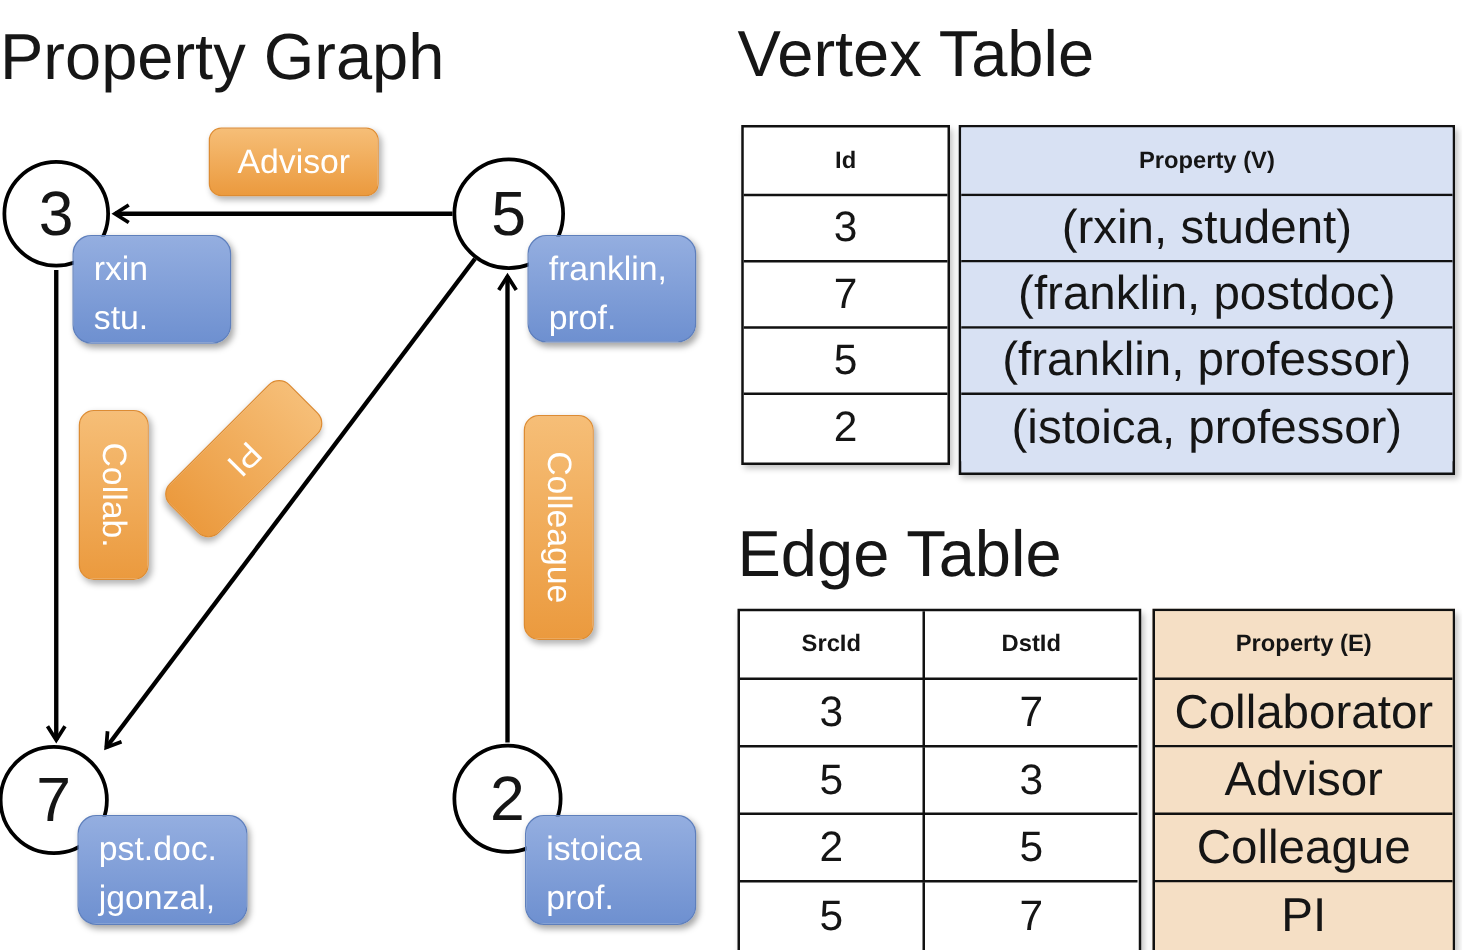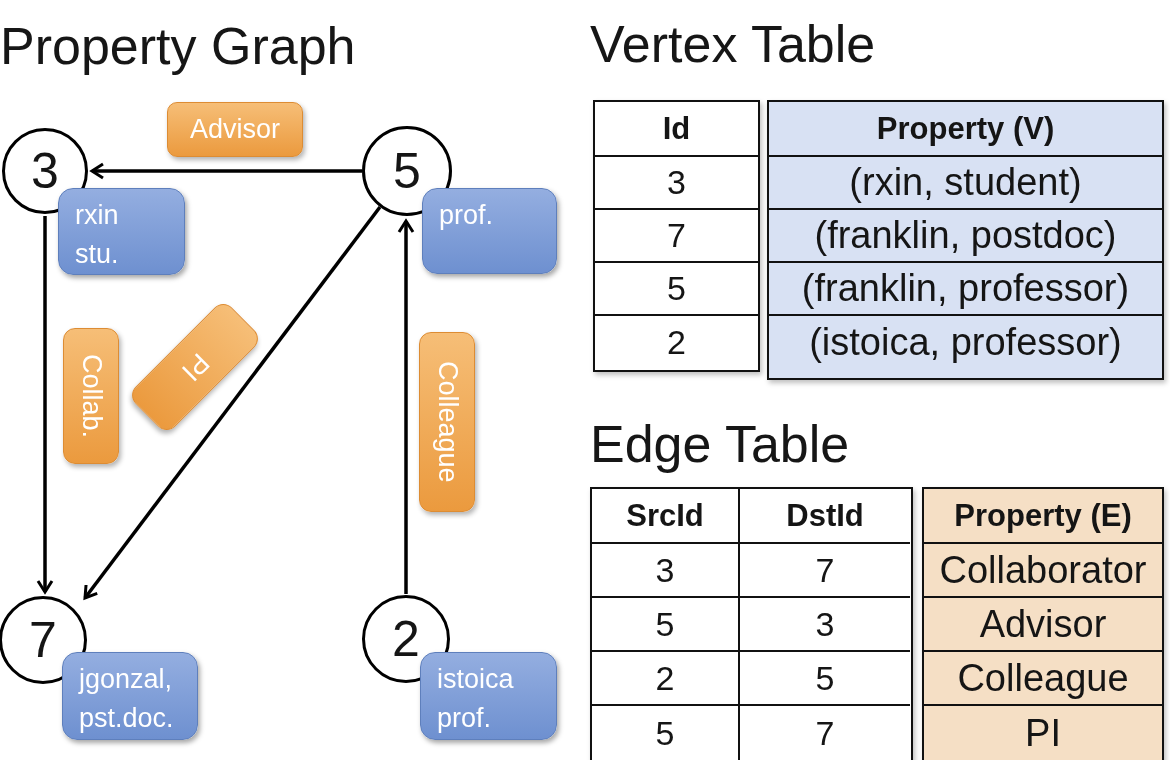--- a/index.html
+++ b/index.html
@@ -39,21 +39,21 @@
   .subtable{
     position:absolute;border:2.5px solid #111;background:#fff;box-sizing:border-box;
     box-shadow:2px 3px 5px rgba(0,0,0,0.25);display:grid;
   }
   .cell{
     display:flex;align-items:center;justify-content:center;box-sizing:border-box;
     border-bottom:2px solid #111;white-space:nowrap;
   }
   .cell.last{border-bottom:none;}
   .cell.colsep{border-right:2px solid #111;}
-  .hcell{font-weight:bold;font-size:31px;}
+  .hcell{font-weight:bold;font-size:19px;}
   .ncell{font-size:34px;font-weight:300;}
   .pcell{font-size:38px;font-weight:300;}
   .bg-v{background:var(--vertex-col-bg,#d8e1f3);}
   .bg-e{background:var(--edge-col-bg,#f5dfc5);}
 </style>
 </head>
 <body>
 
 <div class="canvas">
 
@@ -95,25 +95,26 @@
   </div>
   <div class="elabel" style="left:419px;top:332px;width:56px;height:180px;border-radius:12px;">
     <span class="vtext">Colleague</span>
   </div>
 
   <div class="vbox" style="left:58px;top:188px;width:127px;height:87px;">
     <div>rxin</div>
     <div>stu.</div>
   </div>
   <div class="vbox" style="left:422px;top:188px;width:135px;height:86px;">
+    <div>franklin,</div>
     <div>prof.</div>
   </div>
   <div class="vbox" style="left:62px;top:652px;width:136px;height:88px;">
+    <div>pst.doc.</div>
     <div>jgonzal,</div>
-    <div>pst.doc.</div>
   </div>
   <div class="vbox" style="left:420px;top:652px;width:137px;height:88px;">
     <div>istoica</div>
     <div>prof.</div>
   </div>
 
   <div class="title" style="left:590px;top:14px;width:574px;">Vertex Table</div>
 
   <div class="subtable" style="left:593px;top:100px;width:167px;height:272px;grid-template-rows:55px 53px 53px 53px 53px;">
     <div class="cell hcell">Id</div>

